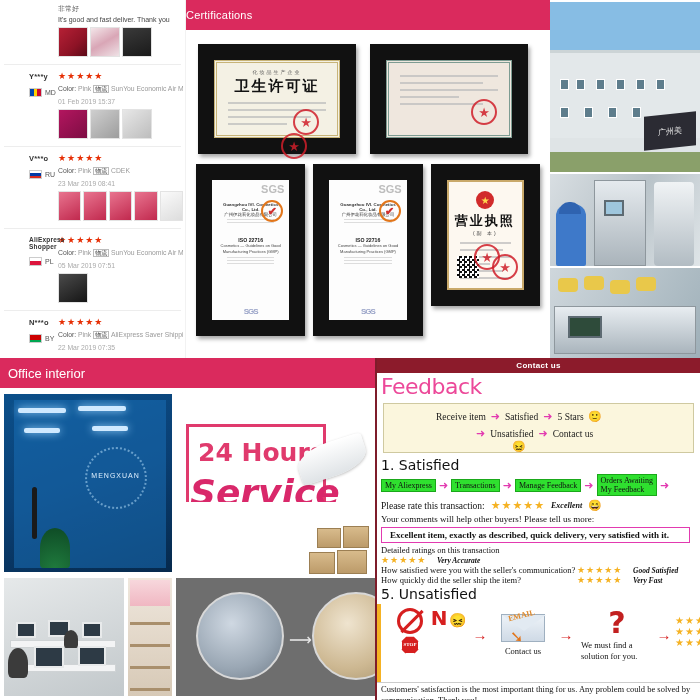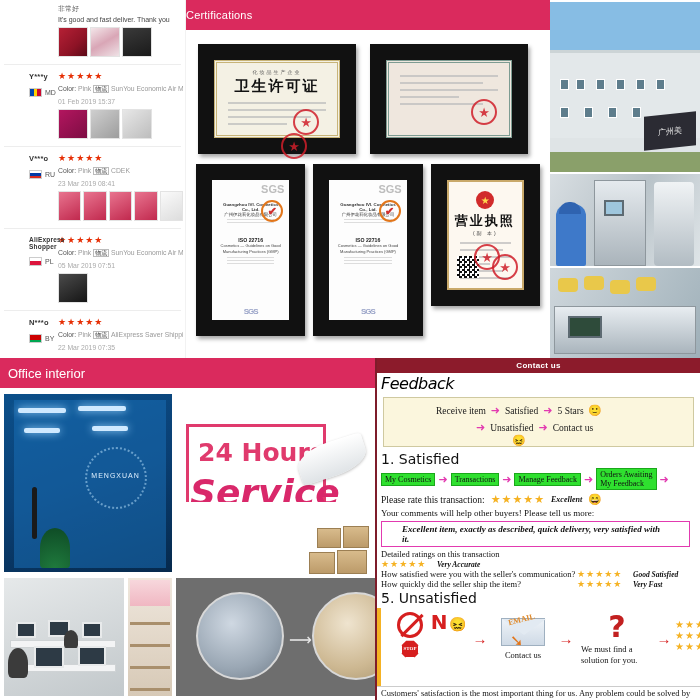--- a/index.html
+++ b/index.html
@@ -154,36 +154,36 @@
   .pk2 { left:136px; top:14px; width:88px; height:88px; background:radial-gradient(circle at 40% 35%,#efe4cf,#cdb892 60%,#a8946f); }
   .pk-arrow { position:absolute; left:113px; top:52px; color:#e8e8e8; font-size:16px; }
 
   .boxes { position:absolute; left:176px; top:144px; width:199px; height:76px; background:#fff; overflow:hidden;}
   .crate { position:absolute; background:linear-gradient(#d8bb8c,#bc9b6a); border:1px solid #9c7f53; }
 
   
   .fb { position:absolute; left:375px; top:0; width:325px; height:342px; background:#fff; border-left:2px solid #7e1c2a;}
   .fb-contact { height:15px; background:#8c1b2b; color:#fff; font-size:8px; font-weight:bold;
                 display:flex; align-items:center; justify-content:center; letter-spacing:.3px;}
-  .fb-title { font-size:16px; color:#000000; padding:1px 0 2px 4px; font-family:"DejaVu Sans",sans-serif; letter-spacing:-.5px;font-style:italic;}
+  .fb-title { font-size:22px; color:#ec4899; padding:1px 0 2px 4px; font-family:"DejaVu Sans",sans-serif; letter-spacing:-.5px;}
   .fb-flow { margin:2px 6px 4px 6px; background:#fbf6dd; border:1px solid #cfc9a0; height:50px; position:relative;}
   .flow-row { position:absolute; display:flex; align-items:center; gap:5px; font-family:"Liberation Serif",serif; font-size:9.5px; color:#1a1a1a;}
   .arw { color:#e23ab0; font-size:11px; line-height:1; }
   .emoji { font-size:11px; }
   .fb-h { font-size:14px; color:#111; padding:0 0 1px 4px; font-family:"DejaVu Sans",sans-serif;}
   .steps { display:flex; align-items:center; gap:3px; padding-left:4px; }
   .step { background:#2fe02f; border:1px solid #1aa81a; font-family:"Liberation Serif",serif;
           font-size:8px; color:#111; padding:1px 3px; line-height:1.15; }
   .rate-line { font-family:"Liberation Serif",serif; font-size:9.5px; color:#111; padding:3px 0 0 4px;
                display:flex; align-items:center; gap:6px;}
   .ystar { color:#f5b223; font-size:11px; letter-spacing:1px; }
   .exc { font-style:italic; font-weight:bold; font-size:8px; }
   .cmt-line { font-family:"Liberation Serif",serif; font-size:9px; color:#111; padding:2px 0 0 4px; }
-  .quote { margin:3px 10px 2px 4px; border:1.5px solid #e23ab0; padding:2px 20px;
-           font-family:"Liberation Serif",serif; font-style:italic; font-weight:bold; font-size:9px; color:#111;}
+  .quote { margin:3px 10px 2px 4px; border:1.5px solid #e23ab0; padding:2px 8px;
+           font-family:"Liberation Serif",serif; font-weight:bold; font-size:9px; color:#111;}
   .det-h { font-family:"Liberation Serif",serif; font-size:8.5px; padding-left:4px; color:#111;}
   .det-row { display:flex; align-items:center; padding-left:4px; font-family:"Liberation Serif",serif; font-size:8.5px; color:#111;}
   .det-q { width:196px; }
   .det-s { color:#f5b223; font-size:9px; letter-spacing:1px; width:56px;}
   .det-l { font-weight:bold; font-style:italic; font-size:7.5px; }
   .uns { position:relative; height:78px; margin-top:1px; }
   .uns-item { position:absolute; text-align:center; font-family:"Liberation Serif",serif; font-size:8.5px; color:#111; line-height:1.25;}
   .no-ic { width:26px; height:26px; border:3px solid #d61f1f; border-radius:50%; position:relative; margin:0 auto;}
   .no-ic:after { content:""; position:absolute; left:-3px; top:9px; width:30px; height:3px; background:#d61f1f; transform:rotate(-45deg);}
   .stop { width:18px; height:18px; background:#d61f1f; color:#fff; font-size:5px; font-weight:bold;
@@ -524,21 +524,21 @@
           <span>Unsatisfied</span>
           <span class="arw">➜</span>
           <span>Contact us</span>
         </div>
         <div style="position:absolute;left:128px;top:36px;" class="emoji">😖</div>
       </div>
 
       <div class="fb-h">1. Satisfied</div>
 
       <div class="steps">
-        <span class="step">My Cosmetics</span>
+        <span class="step">My Aliexpress</span>
         <span class="arw">➜</span>
         <span class="step">Transactions</span>
         <span class="arw">➜</span>
         <span class="step">Manage Feedback</span>
         <span class="arw">➜</span>
         <span class="step" style="white-space:pre-line;">Orders Awaiting
 My Feedback</span>
         <span class="arw">➜</span>
       </div>
 

